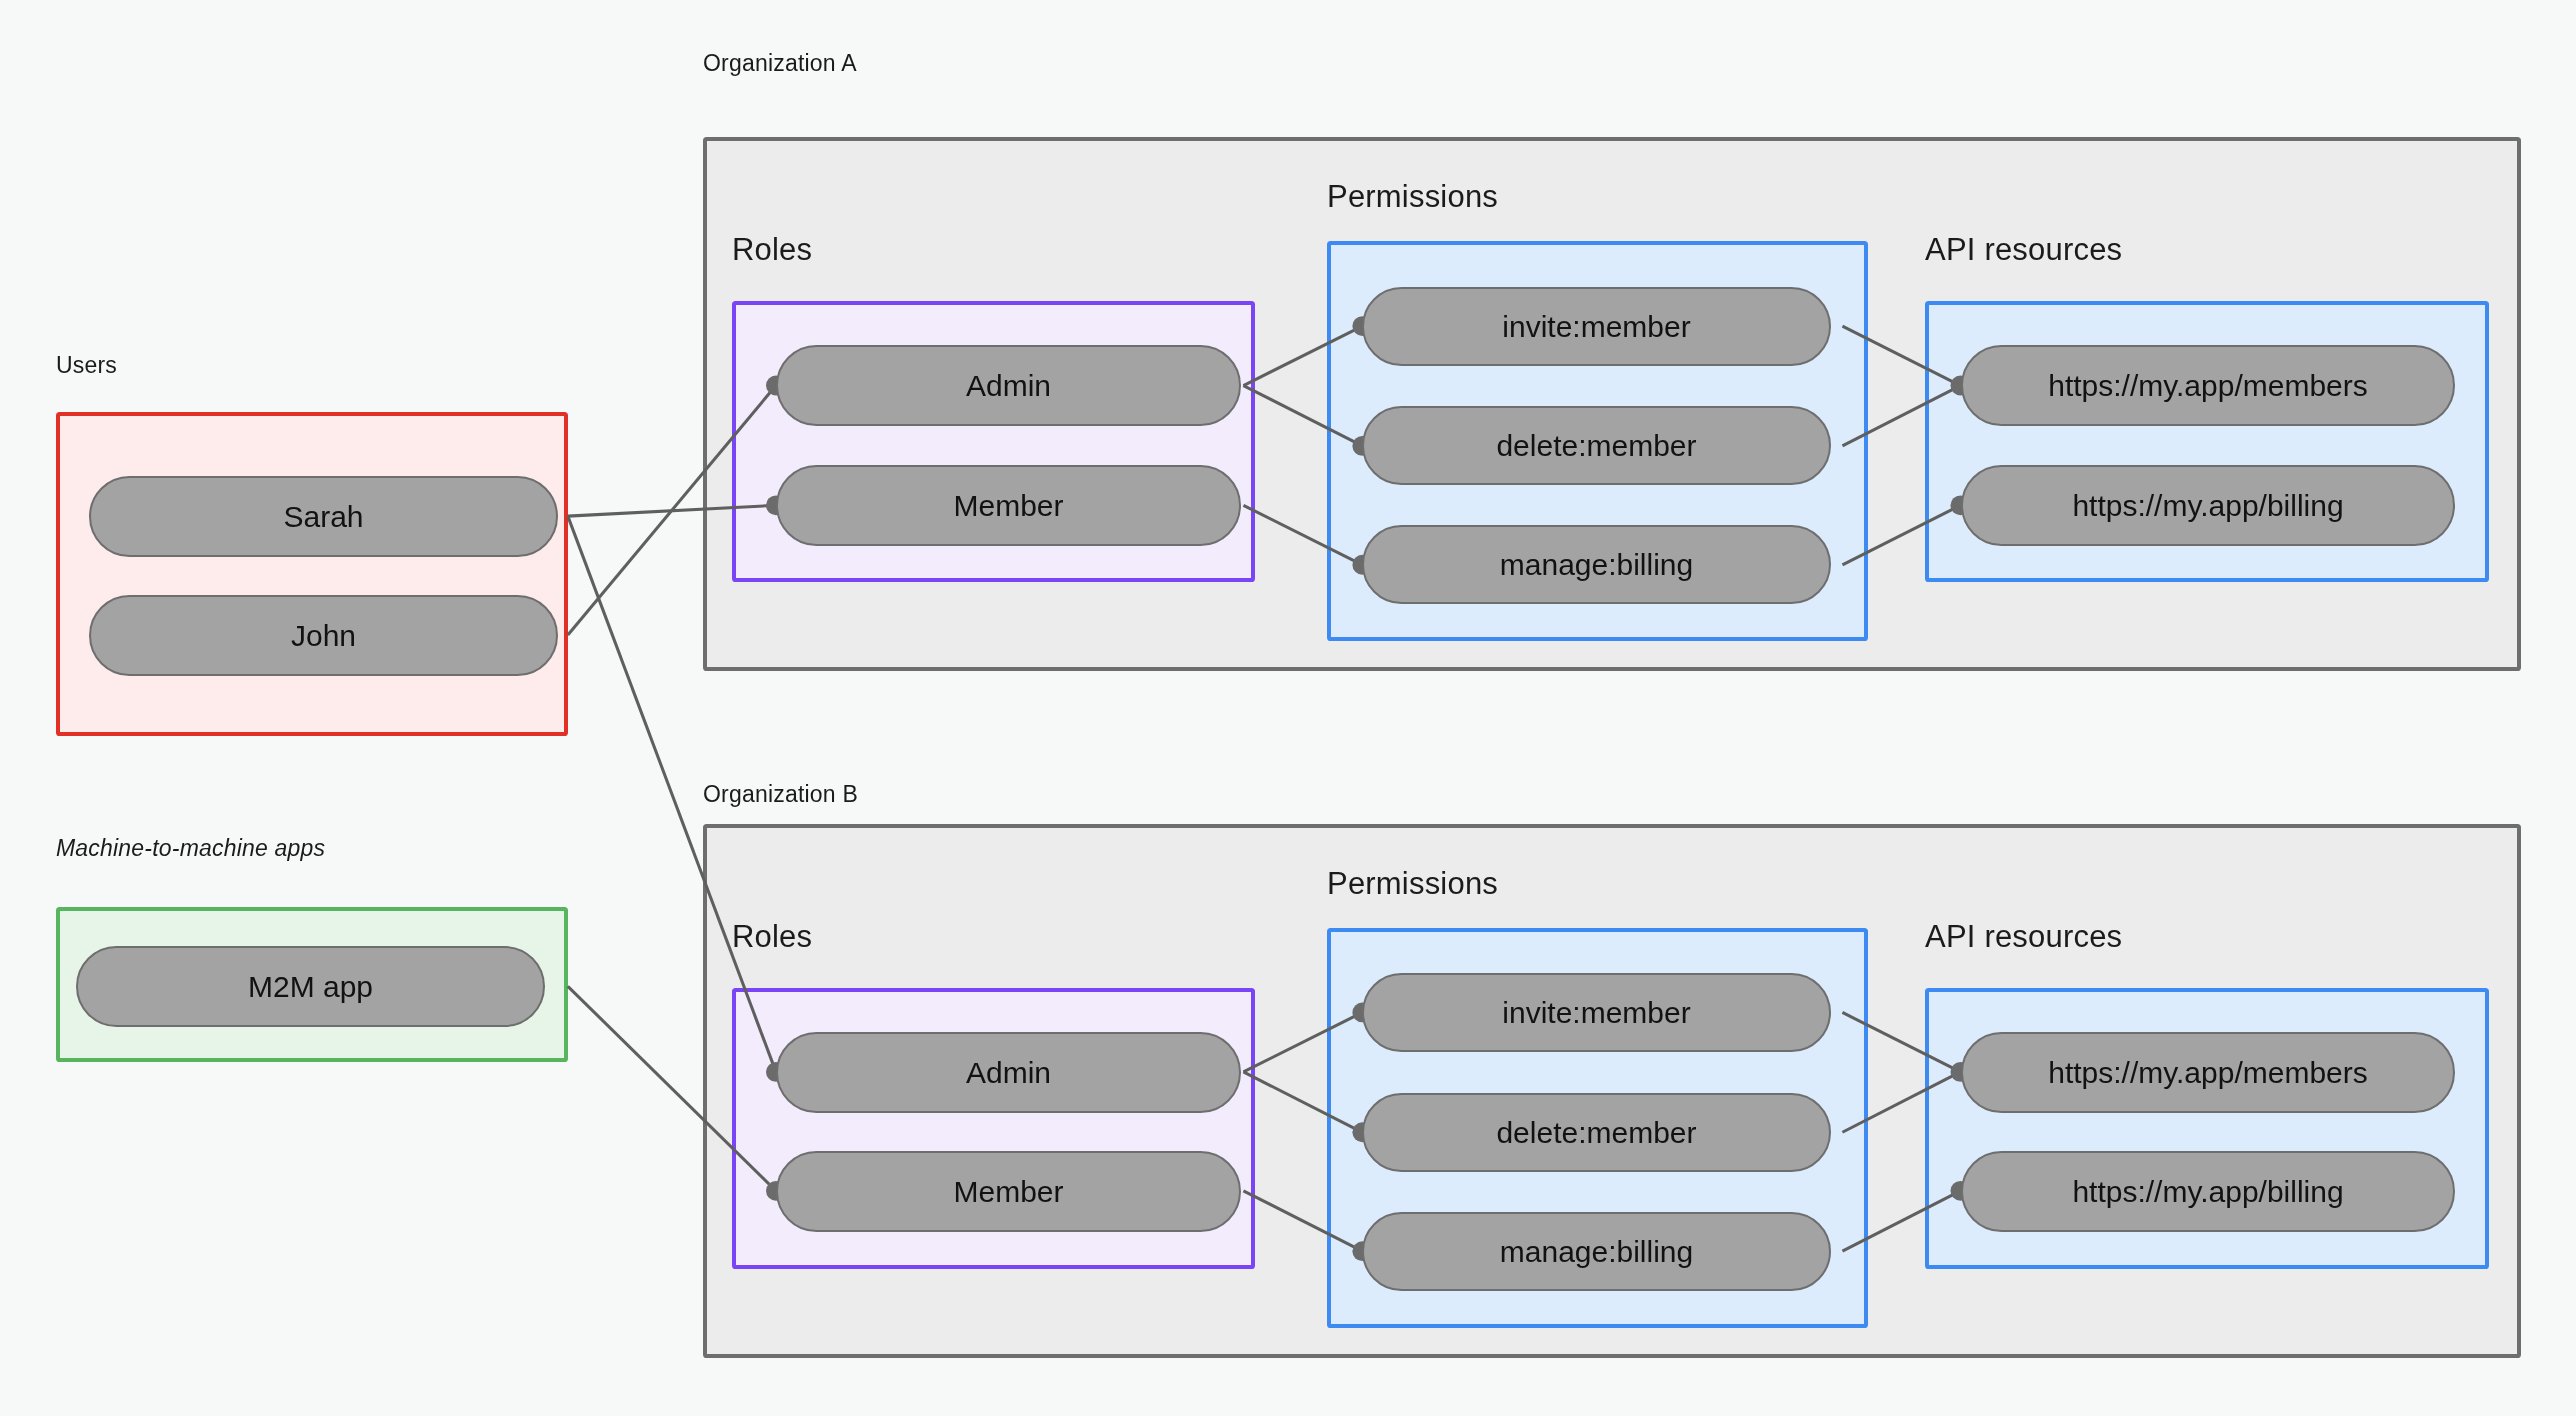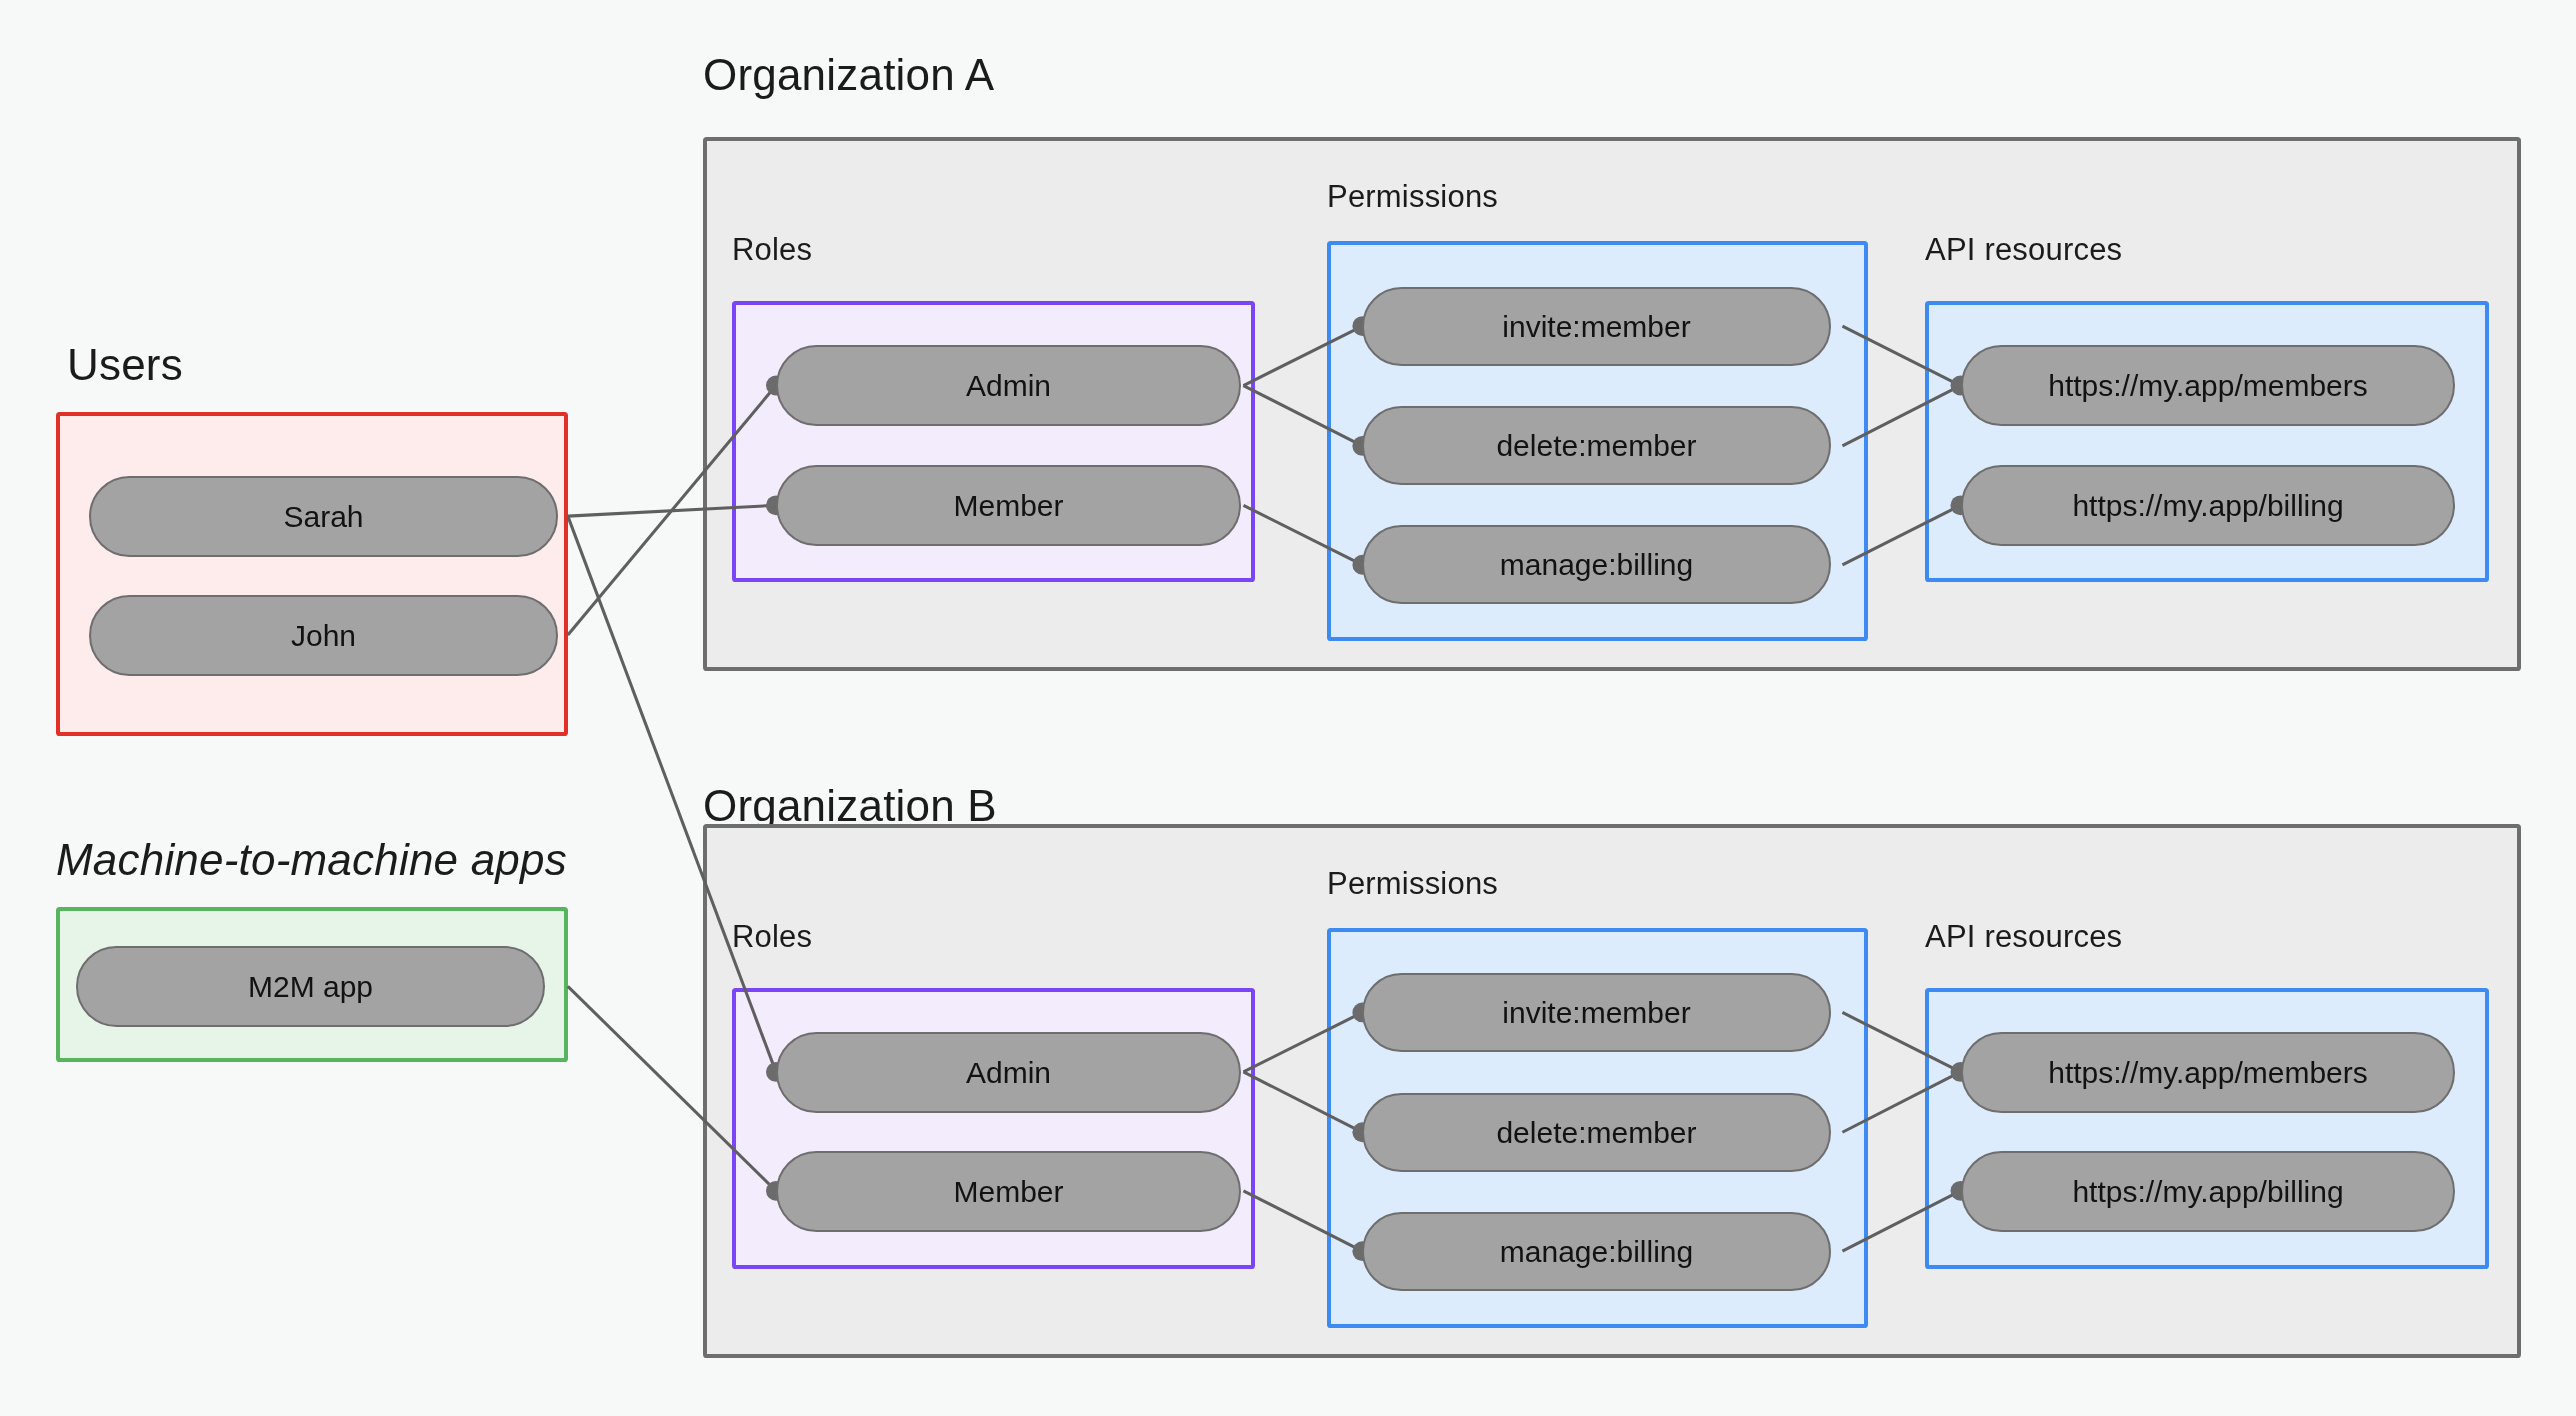--- a/index.html
+++ b/index.html
@@ -10,21 +10,21 @@
   #stage {
     position: relative;
     width: 2576px;
     height: 1416px;
     background: #f7f8f8;
     font-family: "Liberation Sans", sans-serif;
     overflow: hidden;
   }
   .group-label {
     position: absolute;
-    font-size: 44px;
+    font-size: 23px;
     color: #1b1b1b;
     letter-spacing: 0.2px;
     white-space: nowrap;
   }
   .container-box {
     position: absolute;
     box-sizing: border-box;
     border-radius: 3.6px;
   }
   .org-box {
@@ -123,21 +123,21 @@
     <circle class="edge-dot" cx="2176" cy="561" r="11"></circle>
     <circle class="edge-dot" cx="861" cy="1190" r="11"></circle>
     <circle class="edge-dot" cx="861" cy="1322" r="11"></circle>
     <circle class="edge-dot" cx="1512" cy="1124" r="11"></circle>
     <circle class="edge-dot" cx="1512" cy="1257" r="11"></circle>
     <circle class="edge-dot" cx="1512" cy="1389" r="11"></circle>
     <circle class="edge-dot" cx="2176" cy="1190" r="11"></circle>
     <circle class="edge-dot" cx="2176" cy="1322" r="11"></circle>
   </svg>
 
-  <div class="group-label" style="left:56px; top:340px;margin-left:11px;">Users</div>
+  <div class="group-label" style="left:56px; top:352px;">Users</div>
 
   <div class="container-box users-box" style="left:56px; top:412px; width:512px; height:324px;"></div>
 
   <div class="pill" style="left:89px; top:595px; width:469px; height:81px;">
     <span>John</span>
   </div>
 
   <div class="pill" style="left:89px; top:476px; width:469px; height:81px;">
     <span>Sarah</span>
   </div>

